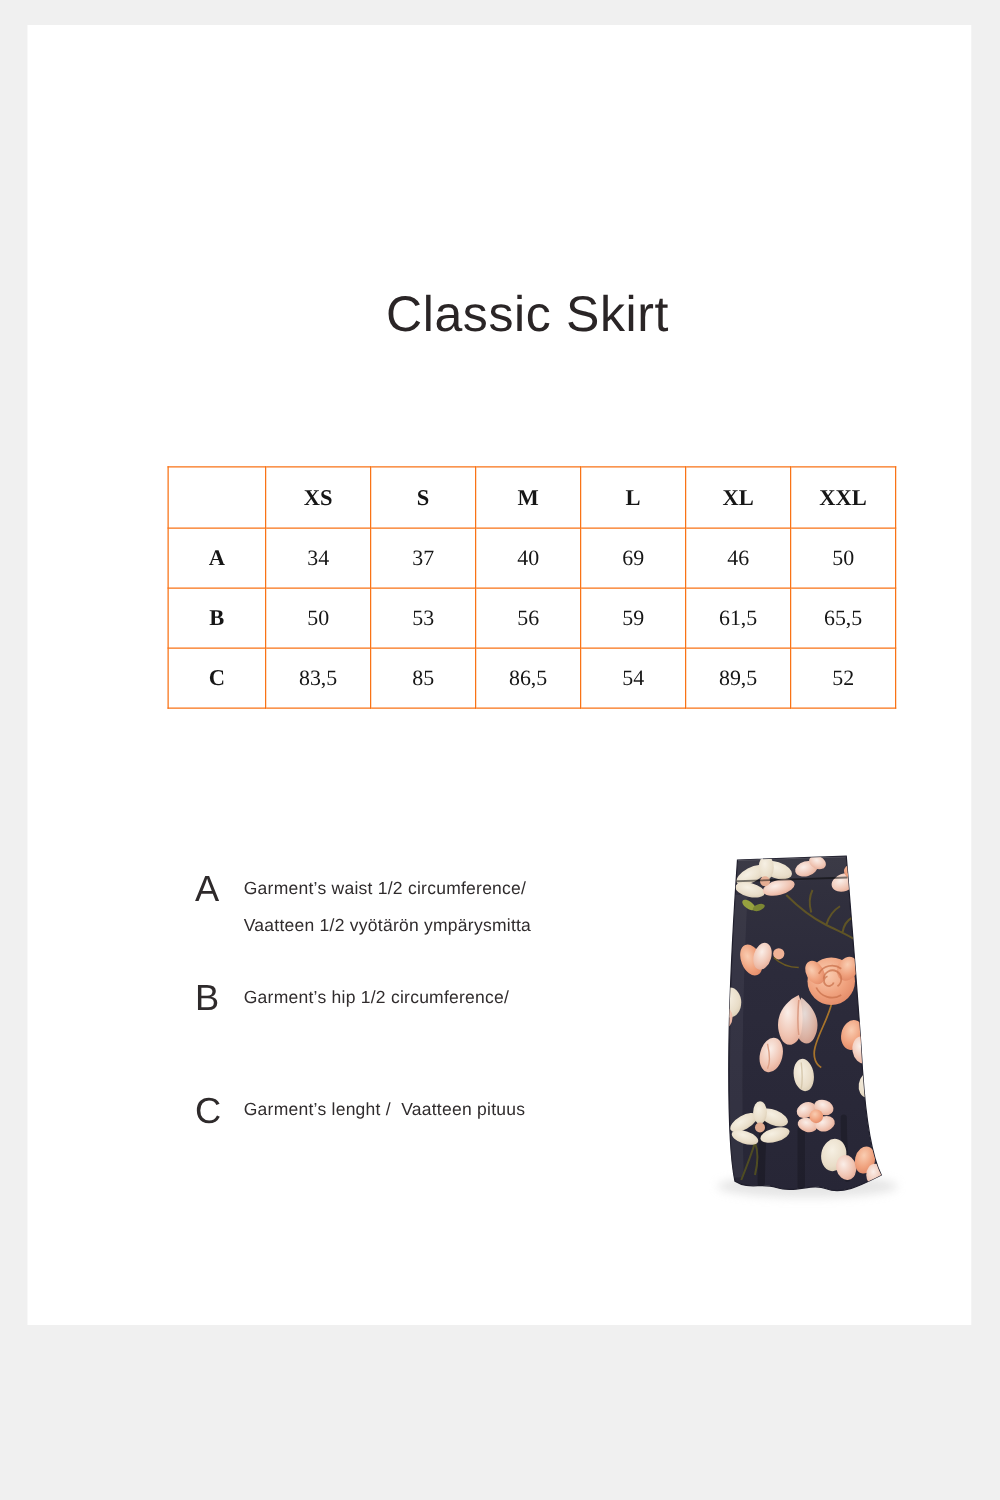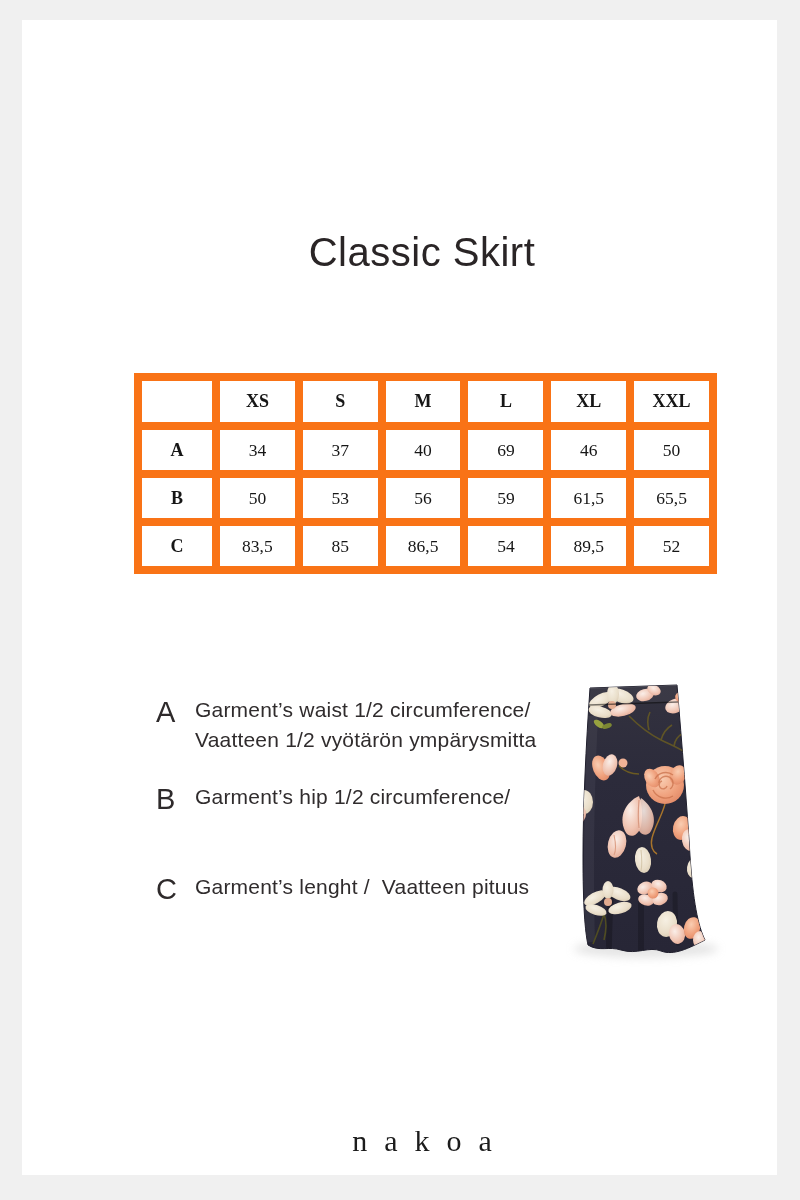--- a/index.html
+++ b/index.html
@@ -1,48 +1,48 @@
 <!DOCTYPE html>
 <html><head>
 <meta charset="utf-8">
 <style>
   * { margin:0; padding:0; box-sizing:border-box; }
   html,body { background:#f0f0f0; }
   .canvas {
-    position:relative; width:800px; height:1200px; margin:0 auto;
+    position:relative; width:800px; height:1060px; margin:0 auto;
     background:#f0f0f0; overflow:hidden;
     font-family:"Liberation Sans", sans-serif; color:#2b2728;
   }
   .sheet {
     position:absolute; left:22px; top:20px; width:755px; height:1155px;
     background:#ffffff;
   }
   .title {
     position:absolute; left:0; top:210px; width:800px;
     text-align:center; font-size:40px; font-weight:400;
     letter-spacing:0.5px; color:#2a2526;
   }
   .size-table {
     position:absolute; left:112px; top:353px; width:583px; height:194px;
     border-collapse:collapse; table-layout:fixed;
     font-family:"Liberation Serif", serif; font-size:17.5px; color:#161616;
   }
   .size-table col.label-col { width:78px; }
   .size-table th, .size-table td {
-    border:8px solid #f97316; text-align:center; vertical-align:middle;
+    border:1px solid #f97316; text-align:center; vertical-align:middle;
     height:48px; font-weight:normal; padding:0;
   }
   .size-table thead th { font-weight:bold; font-size:18px; height:49px; }
   .size-table tbody th { font-weight:bold; font-size:18px; }
   .legend-row { position:absolute; left:134px; display:flex; align-items:flex-start; }
   .legend-letter {
     width:39px; font-size:29px; font-weight:400; color:#2e2a2b;
     line-height:30px; margin-top:2px; flex:0 0 39px;
   }
-  .legend-text { font-size:21px; line-height:30px; color:#302c2d; letter-spacing:0.2px; }
+  .legend-text { font-size:14px; line-height:30px; color:#302c2d; letter-spacing:0.2px; }
   .photo { position:absolute; left:467px; top:636px; width:310px; height:312px; }
   .brand {
     position:absolute; left:0; top:1104px; width:800px; text-align:center;
     font-family:"Liberation Serif", serif; font-size:30px; font-weight:400;
     color:#1c1c1c; letter-spacing:17px; text-indent:17px;
   }
 </style>
 </head>
 <body>
 

